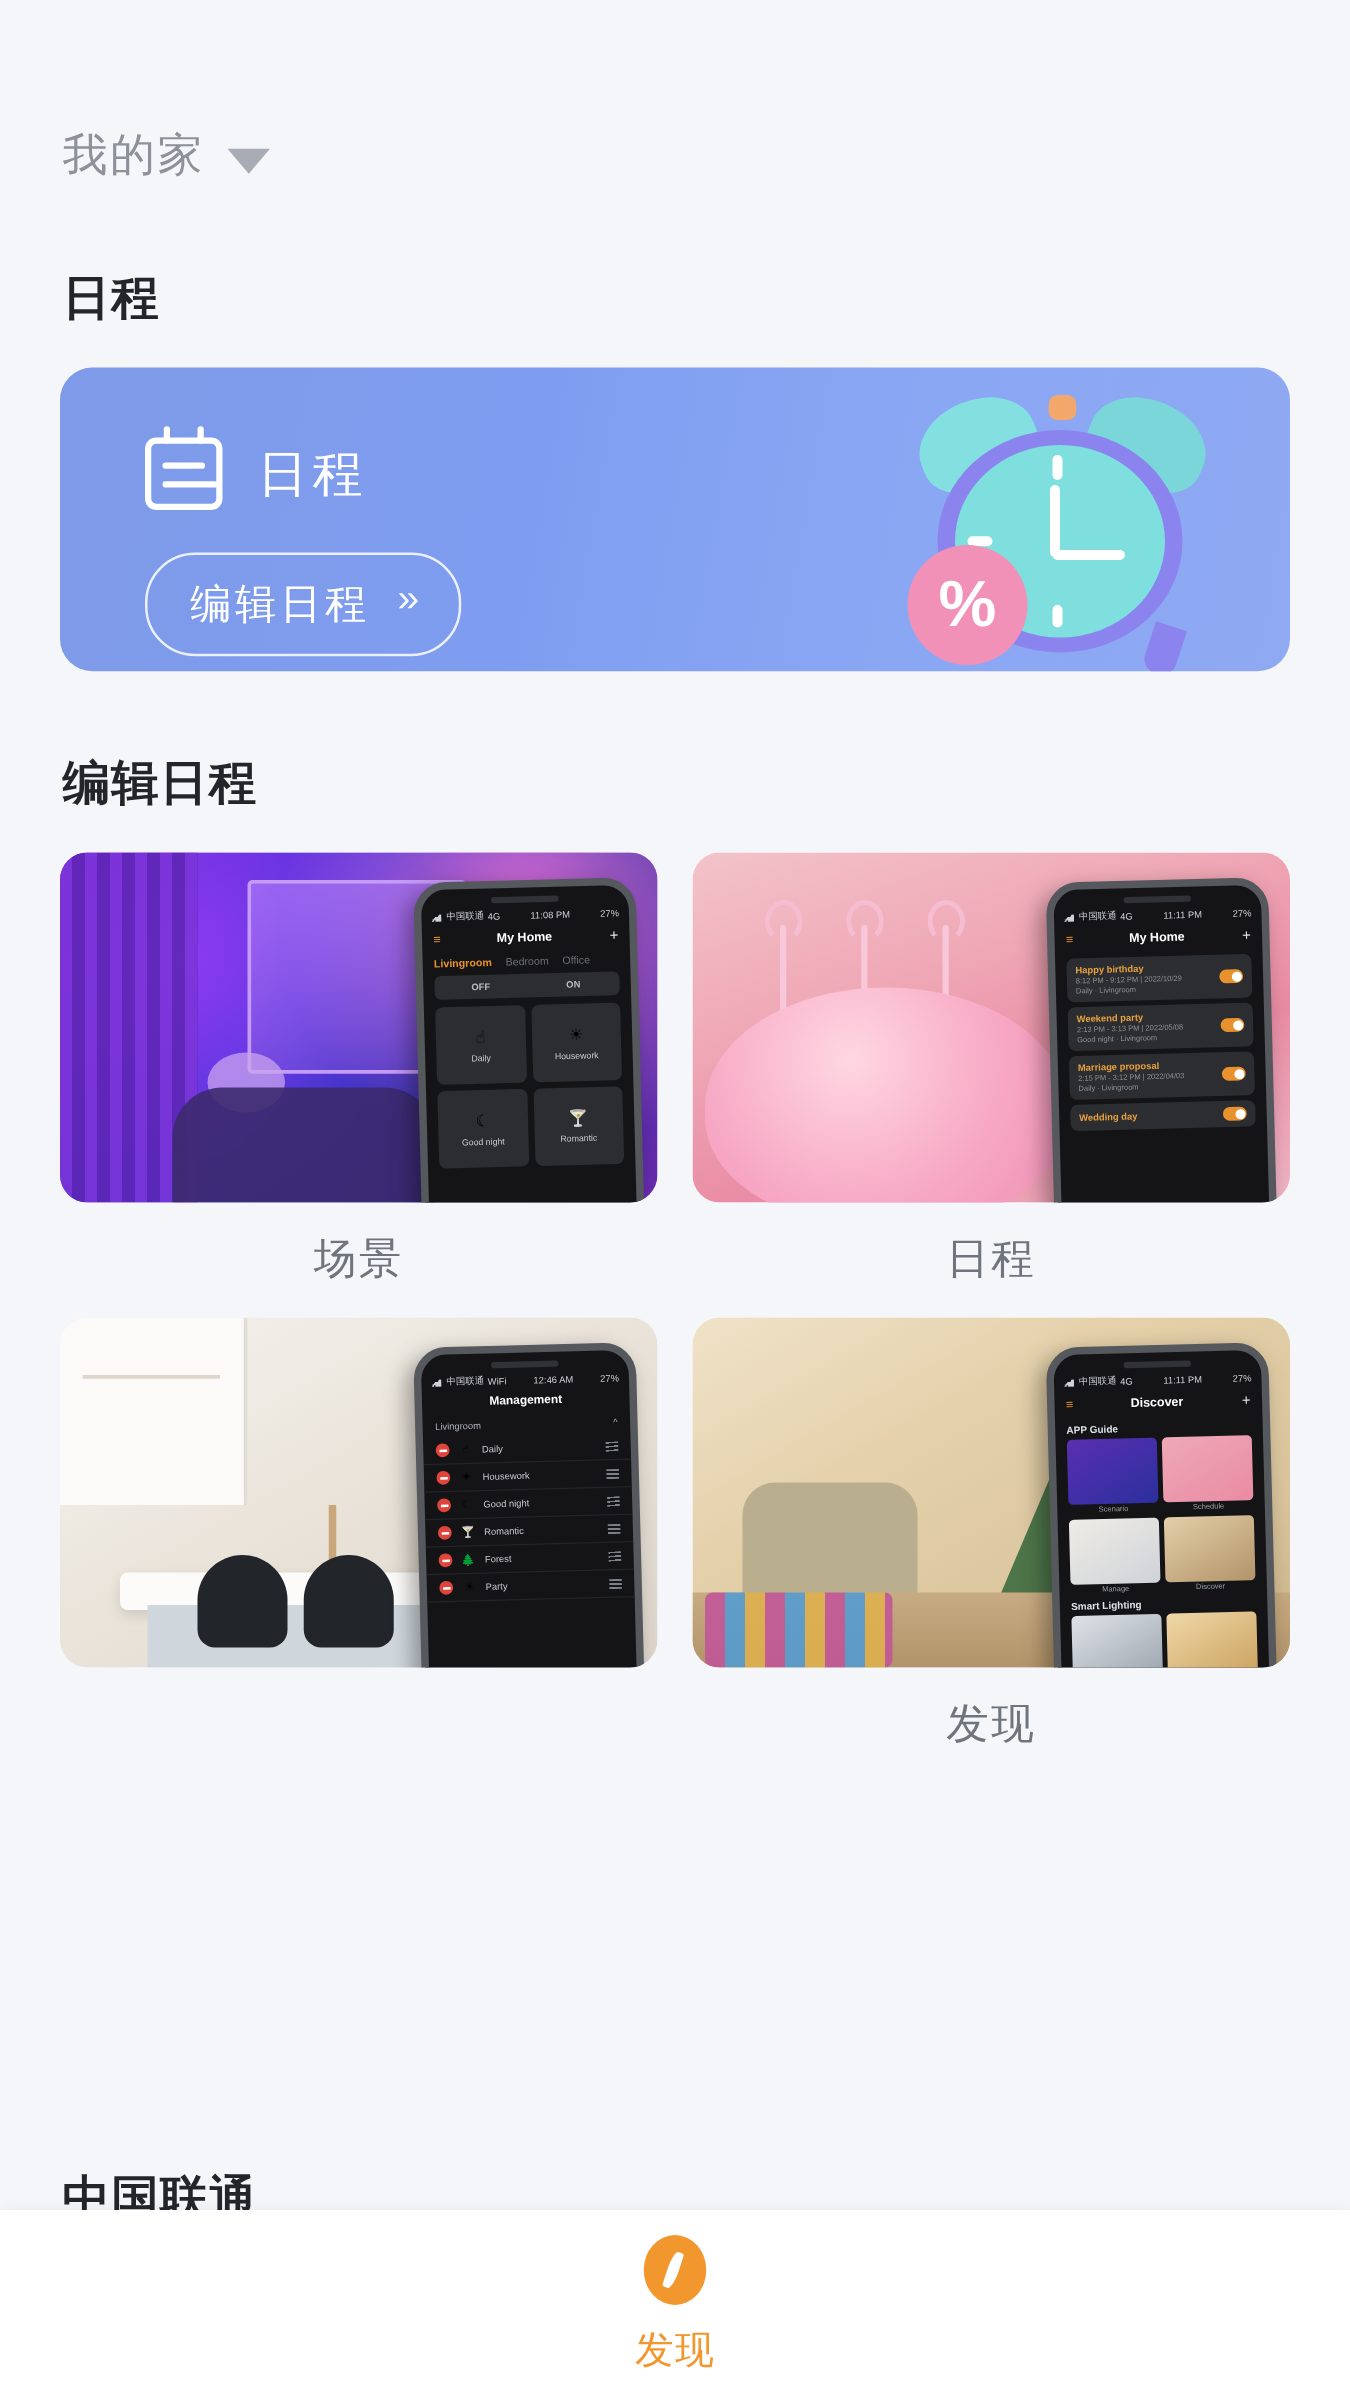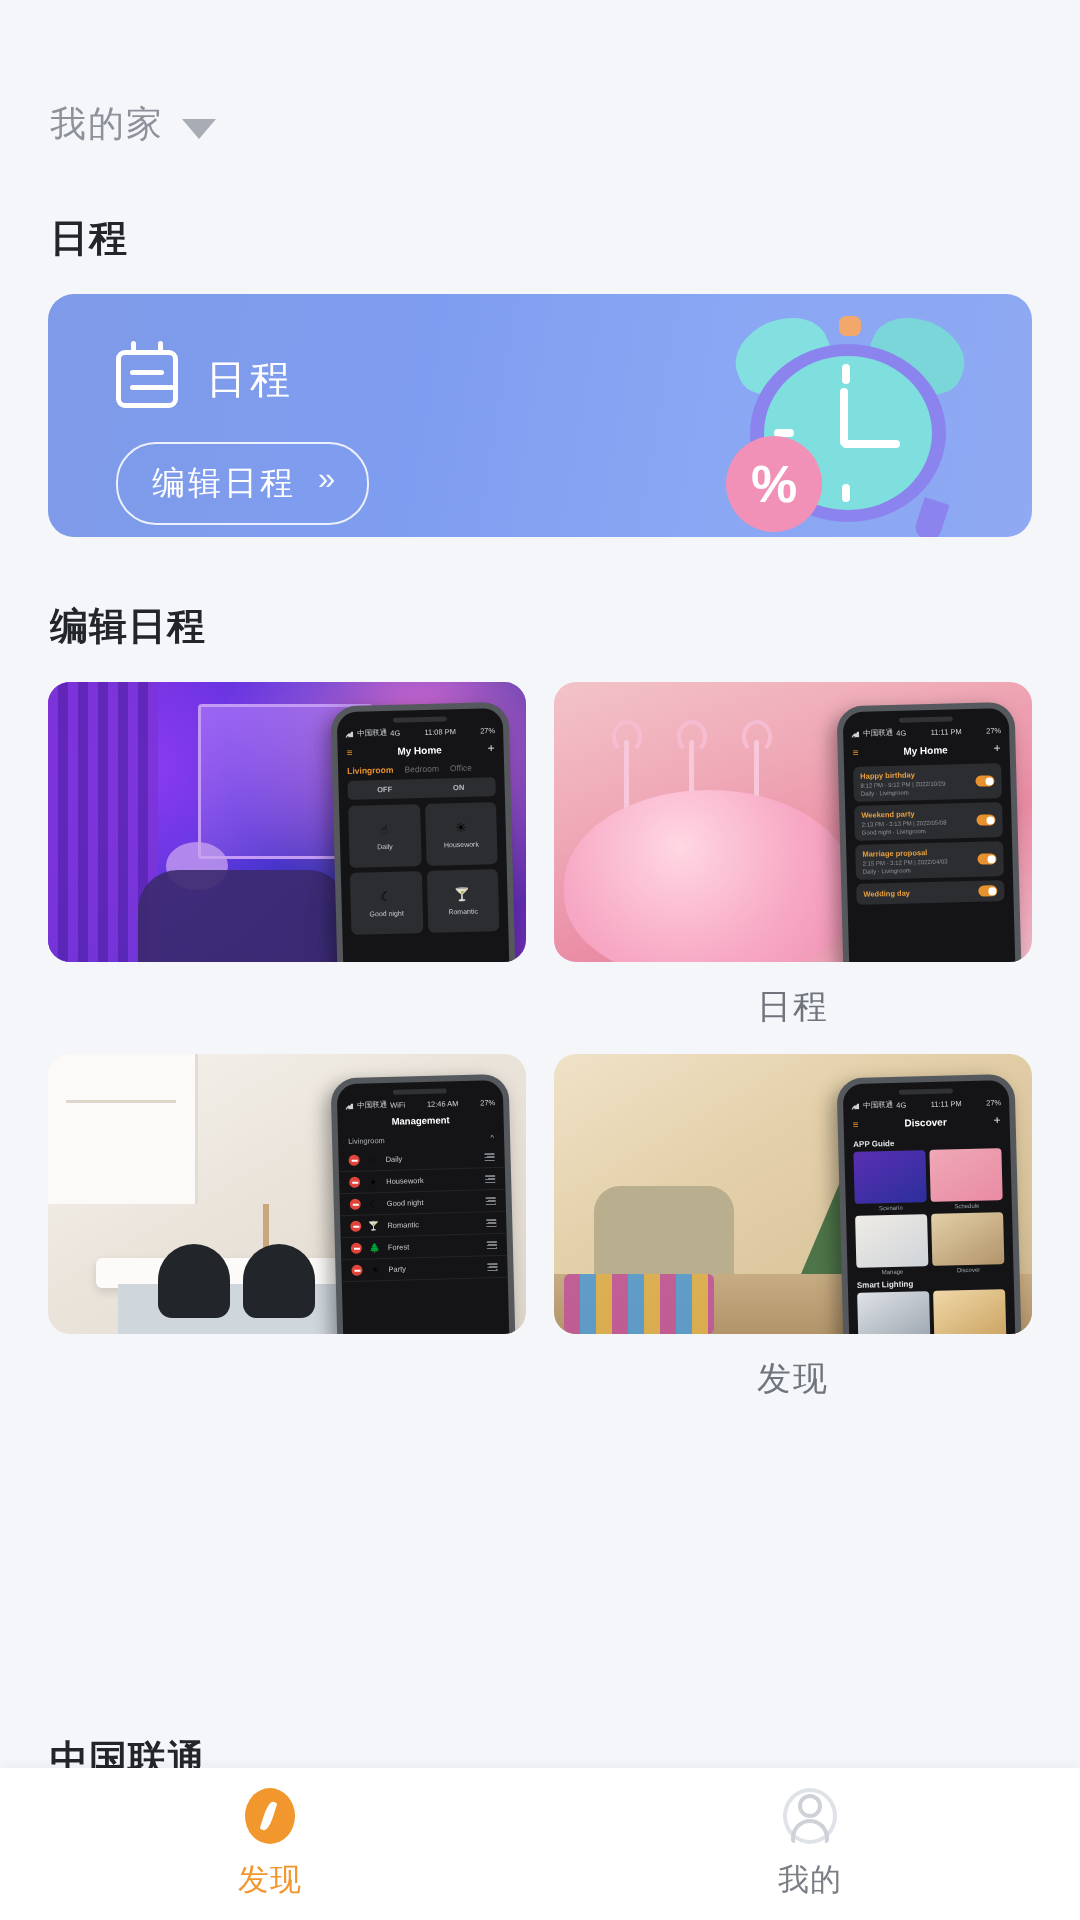--- a/index.html
+++ b/index.html
@@ -265,20 +265,21 @@
             <span class="gl">☾</span>
             <span class="nm">Good night</span>
             </div>
           <div class="sc">
             <span class="gl">🍸</span>
             <span class="nm">Romantic</span>
             </div>
         </div>
       </div>
     </div>
+    <div class="card-caption">场景</div>
   </div>
 
   <div class="card">
     <div class="thumb">
       <div class="bg2">
         <div class="swirl s1"></div>
           <div class="swirl s2"></div>
           <div class="swirl s3"></div>
         <div class="candle c1"></div>
           <div class="candle c2"></div>
@@ -461,21 +462,13 @@
 <div class="clip-title">中国联通</div>
 
 <div class="tabbar">
   <div class="tab active">
     <div class="ic ic-disc">
         <div class="cc"></div>
         <div class="nd"></div>
       </div>
     <div class="lb">发现</div>
   </div>
-  <div class="tab">
-    <div class="ic ic-me">
-        <div class="ring"></div>
-        <div class="hd"></div>
-        <div class="bd"></div>
-      </div>
-    <div class="lb">我的</div>
-  </div>
 </div>
 
 </body></html>

